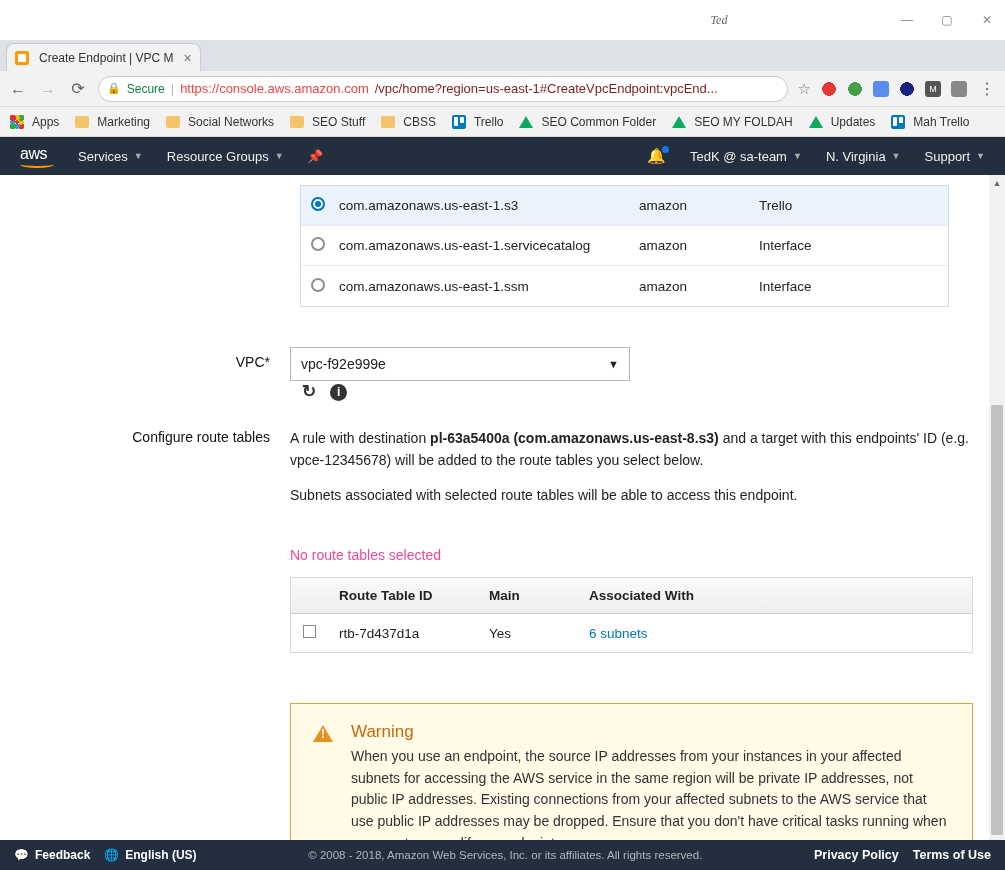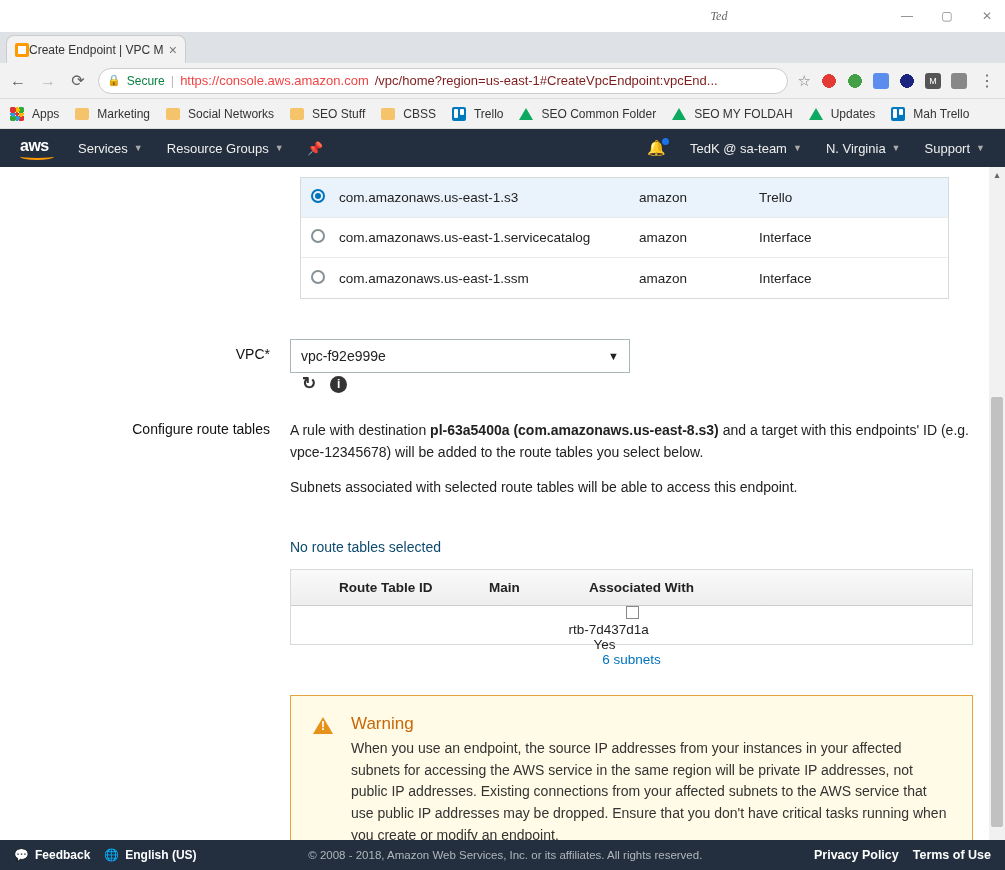--- a/index.html
+++ b/index.html
@@ -1,24 +1,24 @@
 <!DOCTYPE html>
 <html><head>
 <meta charset="utf-8">
 <style>
   * { box-sizing: border-box; margin: 0; padding: 0; }
   body { font-family: "Segoe UI", Arial, sans-serif; font-size: 13px; color: #222; background: #fff; width: 1005px; height: 870px; overflow: hidden; position: relative; }
   
-  .win-titlebar { height: 32px; display: flex; align-items: center; justify-content: space-between; padding: 0 8px 0 21px; font-size: 12px; }
+  .win-titlebar { height: 40px; display: flex; align-items: center; justify-content: space-between; padding: 0 8px 0 21px; font-size: 12px; }
   .win-user { flex: 1; text-align: center; font-family: Georgia, serif; font-style: italic; color: #666; font-size: 12px; padding-left: 520px; }
   .win-btns { display: flex; gap: 20px; color: #888; }
   .win-btn { width: 20px; text-align: center; }
   
   .chrome-tabs { height: 31px; background: #dee1e6; display: flex; align-items: flex-end; padding-left: 6px; }
-  .chrome-tab { background: #f2f2f2; border-top-left-radius: 8px; border-top-right-radius: 8px; height: 28px; display: flex; align-items: center; padding: 0 8px; gap: 0; font-size: 12px; color: #333; min-width: 180px; border: 1px solid #ccc; border-bottom: none; position: relative; }
+  .chrome-tab { background: #f2f2f2; border-top-left-radius: 8px; border-top-right-radius: 8px; height: 28px; display: flex; align-items: center; padding: 0 8px; gap: 10px; font-size: 12px; color: #333; min-width: 180px; border: 1px solid #ccc; border-bottom: none; position: relative; }
   .chrome-tab .favicon { width: 14px; height: 14px; background: #ff9900; border-radius: 2px; position: relative; }
   .chrome-tab .favicon::after { content: ""; position: absolute; inset: 3px; background: #fff; }
   .chrome-tab .close { margin-left: auto; color: #777; font-size: 14px; }
   
   .chrome-toolbar { height: 36px; background: #f2f2f2; border-bottom: 1px solid #ddd; display: flex; align-items: center; padding: 0 8px; gap: 10px; }
   .nav-icn { color: #5f6368; font-size: 16px; width: 20px; text-align: center; }
   .nav-icn.disabled { color: #bbb; }
   .omnibox { flex: 1; height: 26px; background: #fff; border: 1px solid #ccc; border-radius: 13px; display: flex; align-items: center; padding: 0 8px; font-size: 13px; color: #333; gap: 6px; overflow: hidden; }
   .lock { color: #0b8043; font-size: 11px; }
   .secure { color: #0b8043; font-size: 12px; }
@@ -43,21 +43,21 @@
     radial-gradient(circle at 20% 80%, #3a3 20%, transparent 21%),
     radial-gradient(circle at 50% 80%, #39d 20%, transparent 21%),
     radial-gradient(circle at 80% 80%, #d33 20%, transparent 21%); }
   .gdrive { width: 0; height: 0; border-left: 7px solid transparent; border-right: 7px solid transparent; border-bottom: 12px solid #0da960; }
   .trello-ic { width: 14px; height: 14px; background: #0079bf; border-radius: 2px; position: relative; }
   .trello-ic::before, .trello-ic::after { content: ""; position: absolute; background: #fff; width: 4px; top: 2px; border-radius: 1px; }
   .trello-ic::before { left: 2px; height: 9px; }
   .trello-ic::after { right: 2px; height: 6px; }
   
   .aws-header { height: 38px; background: #232f3e; color: #fff; display: flex; align-items: center; padding: 0 20px; gap: 24px; font-size: 13px; }
-  .aws-logo { font-weight: bold; font-size: 16px; letter-spacing: -0.5px; position: relative; }
+  .aws-logo { font-weight: normal; font-size: 16px; letter-spacing: -0.5px; position: relative; }
   .aws-logo::after { content: ""; display: block; width: 34px; height: 5px; border-bottom: 2px solid #ff9900; border-radius: 0 0 50% 50%; margin-top: -2px; }
   .hdr-item { display: flex; align-items: center; gap: 6px; color: #eee; }
   .hdr-caret { font-size: 9px; color: #aaa; }
   .hdr-spacer { flex: 1; }
   .bell { position: relative; font-size: 15px; }
   .bell-dot { width: 7px; height: 7px; background: #1a73e8; border-radius: 50%; position: absolute; top: -1px; right: -3px; }
   .pin { font-size: 13px; color: #ddd; }
   
   .content-wrap { position: relative; height: 708px; background: #fff; }
   .content-scroll { position: absolute; left: 0; right: 16px; top: 0; bottom: 0; overflow: hidden; }
@@ -78,30 +78,30 @@
   .radio-o.on { border-color: #0073bb; }
   .radio-o.on::after { content: ""; position: absolute; inset: 2px; background: #0073bb; border-radius: 50%; }
   .svc-name { flex: 0 0 300px; }
   .svc-owner { flex: 0 0 120px; }
   .svc-type { flex: 1; }
   
   .vpc-select { width: 340px; height: 34px; border: 1px solid #aab7b8; background: #fff; display: flex; align-items: center; padding: 0 10px; justify-content: space-between; font-size: 14px; }
   .vpc-icons { display: inline-flex; gap: 14px; margin-left: 12px; font-size: 17px; color: #333; vertical-align: middle; }
   
   .rt-text { font-size: 14px; color: #222; line-height: 1.55; }
-  .rt-muted { color: #0c4a6e; font-size: 14px; margin-top: 40px; }
+  .rt-muted { color: #ec4899; font-size: 14px; margin-top: 40px; }
   
   .rt-table { margin-top: 14px; border: 1px solid #d5dbdb; }
   .rt-head { display: flex; background: linear-gradient(#fafafa, #eee); border-bottom: 1px solid #ccc; height: 36px; align-items: center; font-weight: bold; font-size: 13.5px; }
   .rt-cell { padding: 0 12px; }
   .rt-chk { width: 36px; text-align: center; }
   .rt-id { width: 150px; }
   .rt-main { width: 100px; }
   .rt-assoc { flex: 1; }
-  .rt-row { display: flex; height: 38px; align-items: center; font-size: 13.5px; flex-direction: column; }
+  .rt-row { display: flex; height: 38px; align-items: center; font-size: 13.5px; }
   .link { color: #0073bb; }
   .chkbox { width: 13px; height: 13px; border: 1px solid #888; display: inline-block; background: #fff; }
   
   .warning-box { margin: 50px 0 0 0; border: 1px solid #e6a23c; background: #fffbe6; padding: 18px 22px; display: flex; gap: 18px; }
   .warn-ic { width: 0; height: 0; border-left: 10px solid transparent; border-right: 10px solid transparent; border-bottom: 17px solid #e6911a; position: relative; flex-shrink: 0; margin-top: 3px; }
   .warn-ic::after { content: "!"; position: absolute; left: -2px; top: 2px; color: #fff; font-weight: bold; font-size: 12px; }
   .warn-title { color: #c7680b; font-size: 17px; margin-bottom: 4px; }
   .warn-body { font-size: 14px; line-height: 1.55; color: #333; }
   
   .aws-footer { position: absolute; left: 0; right: 0; bottom: 0; height: 30px; background: #232f3e; color: #ddd; display: flex; align-items: center; padding: 0 14px; font-size: 12px; gap: 14px; }

